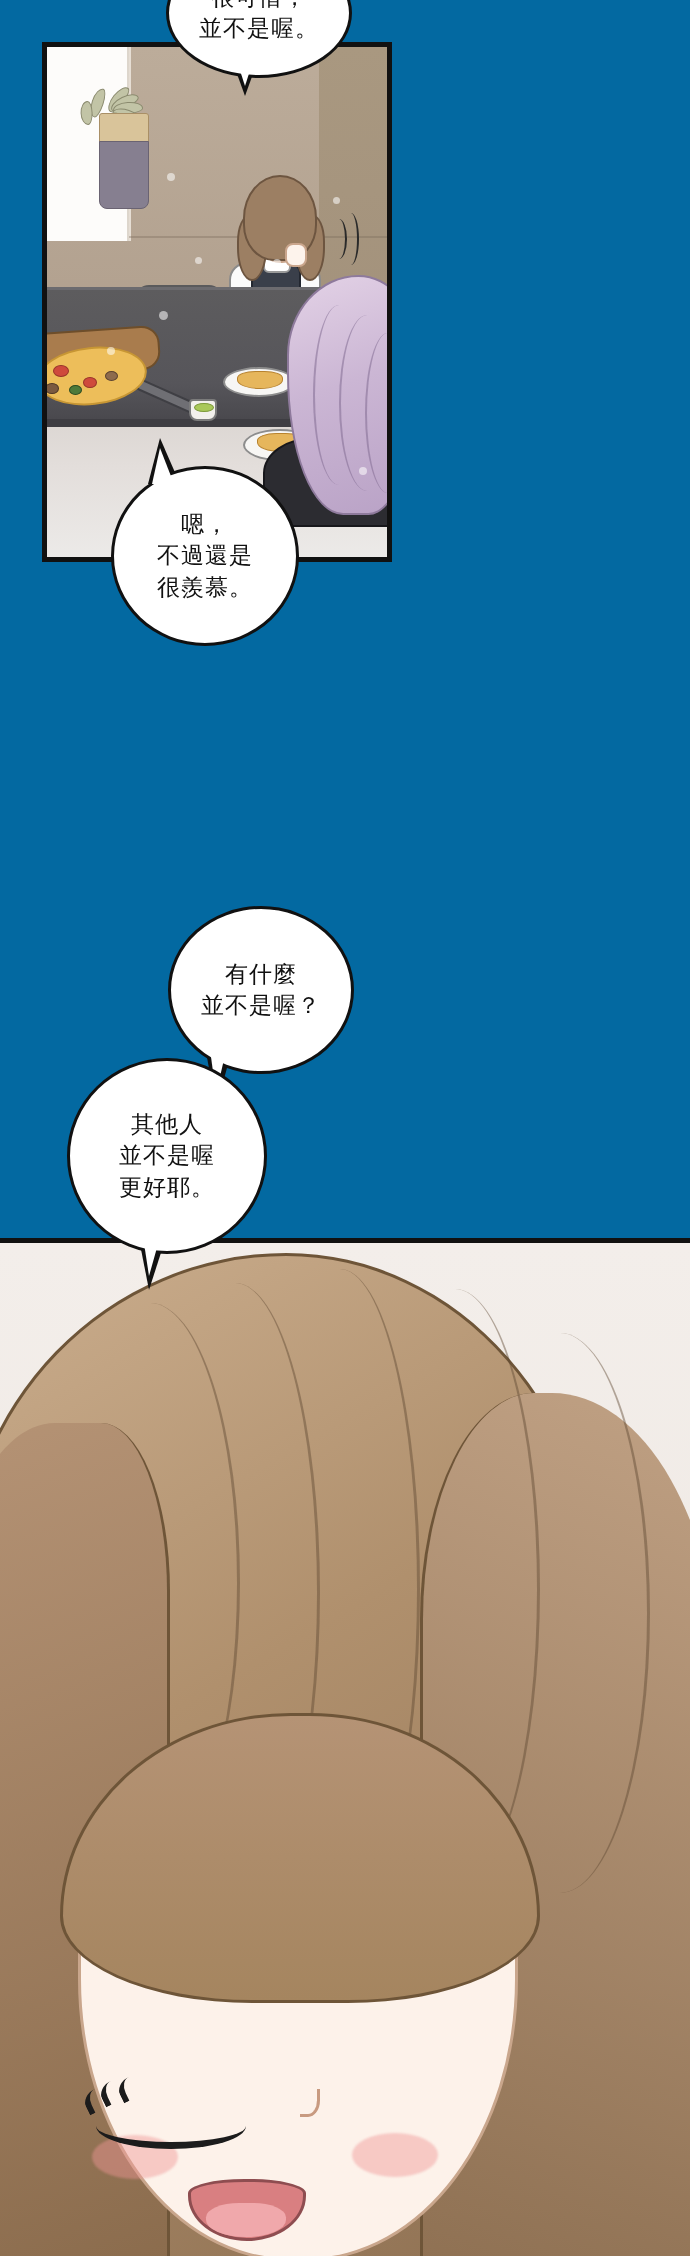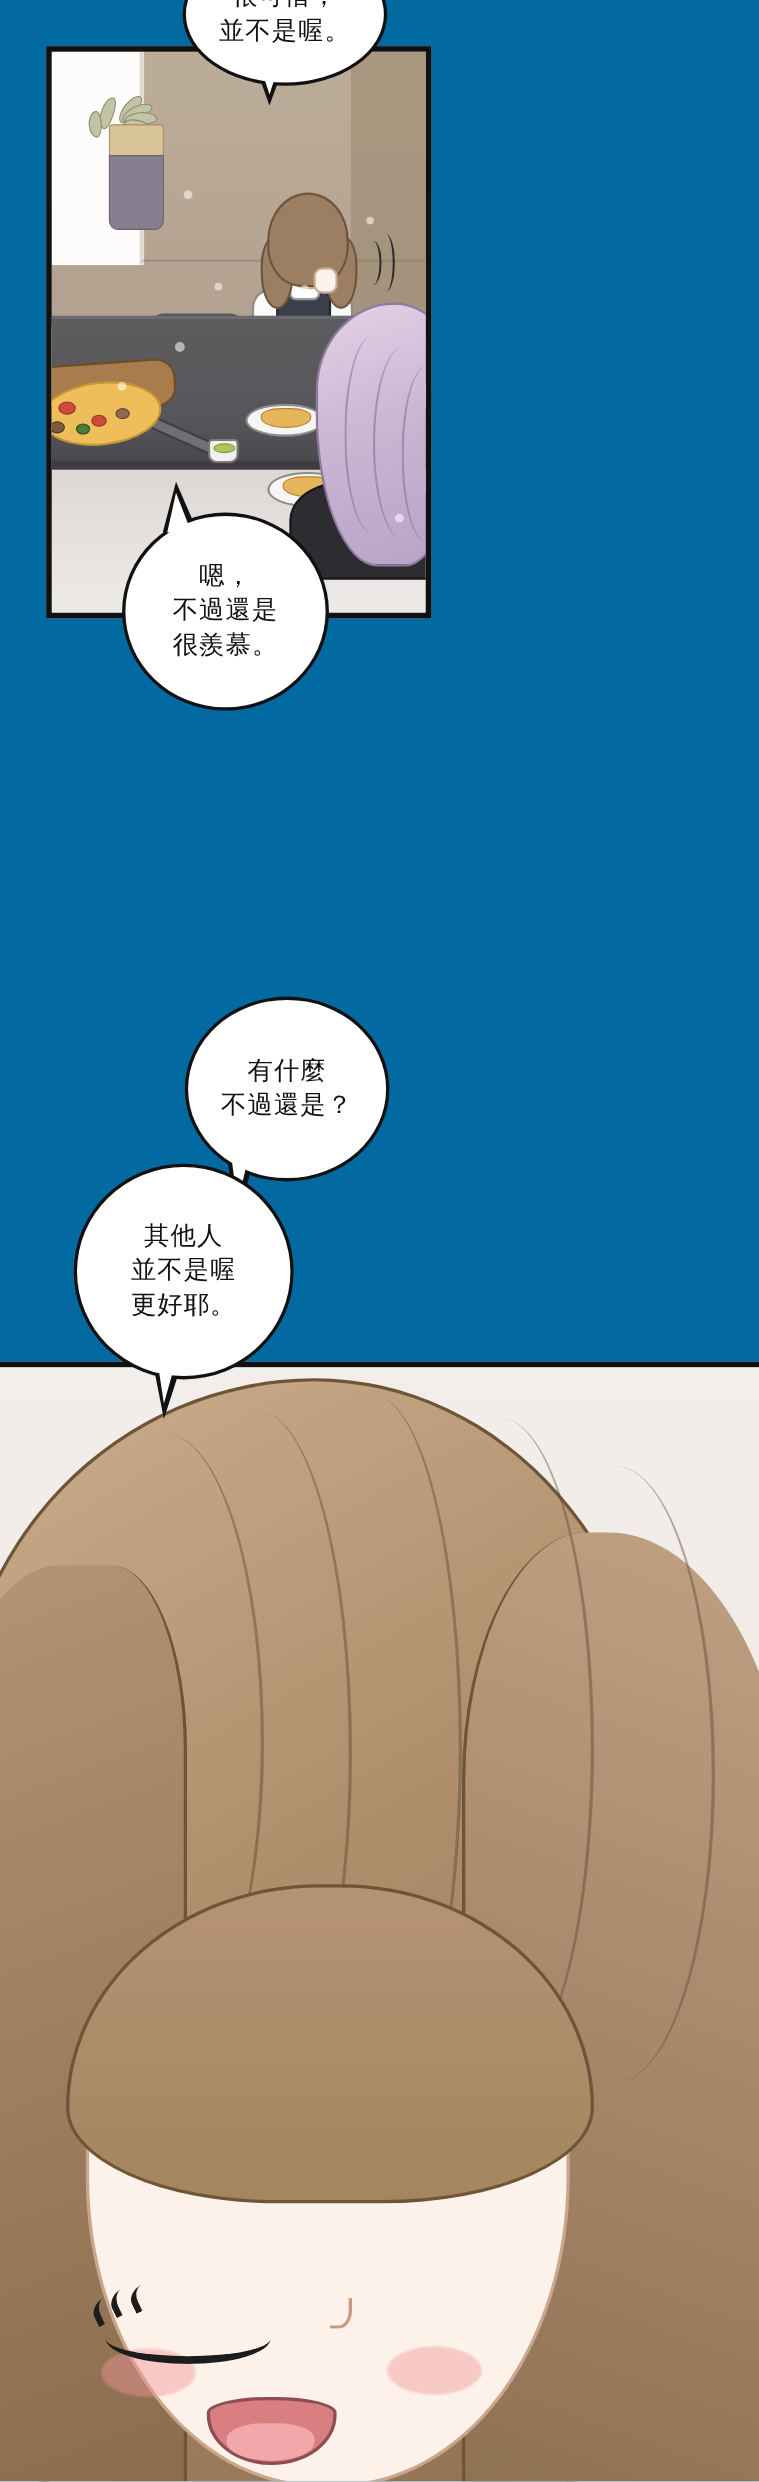--- a/index.html
+++ b/index.html
@@ -554,21 +554,21 @@
   <div class="bubble" id="bubble2">
     <span class="txt">嗯，
 不過還是
 很羨慕。</span>
   </div>
 
   <div class="tail" id="tail3"></div>
   <div class="tail" id="tail3b"></div>
   <div class="bubble" id="bubble3">
     <span class="txt">有什麼
-不過還是？</span>
+並不是喔？</span>
   </div>
 
   <div class="tail" id="tail4"></div>
   <div class="tail" id="tail4b"></div>
   <div class="bubble" id="bubble4">
     <span class="txt">其他人
 並不是喔
 更好耶。</span>
   </div>
 

